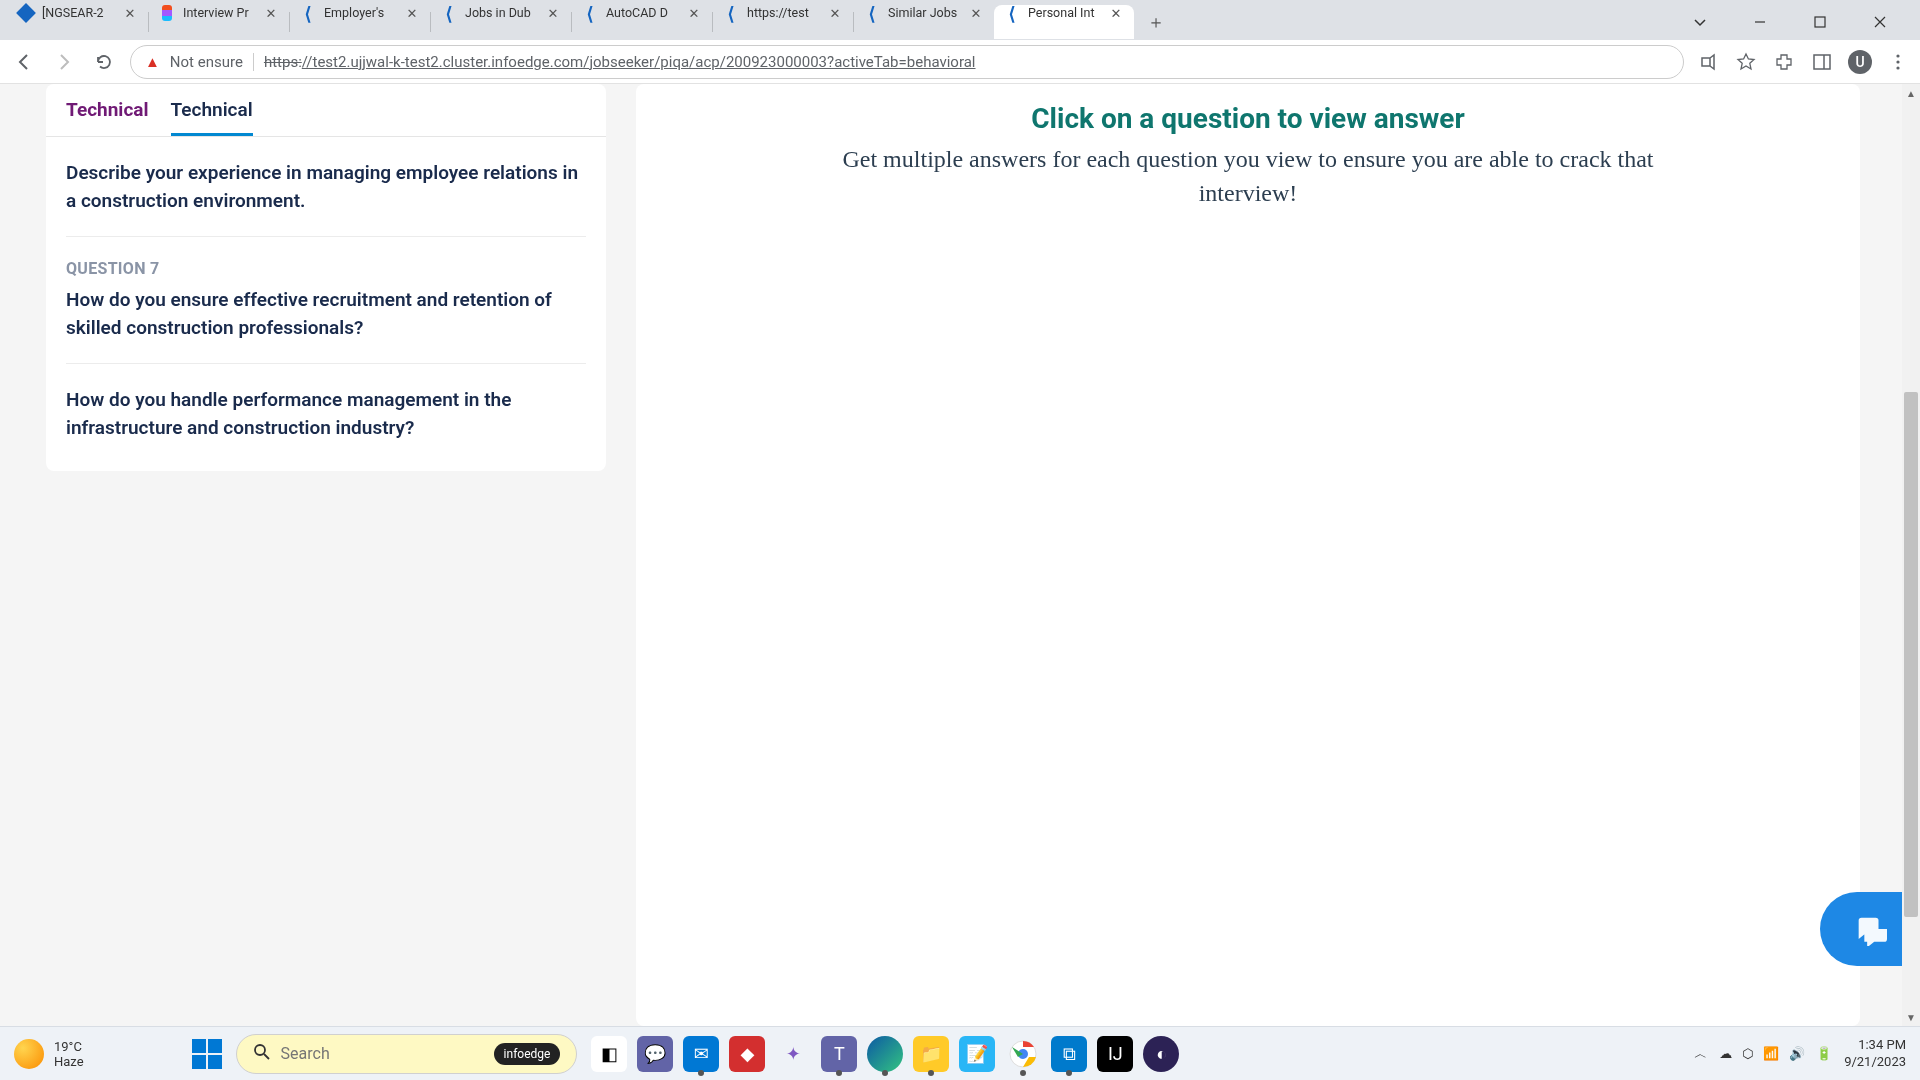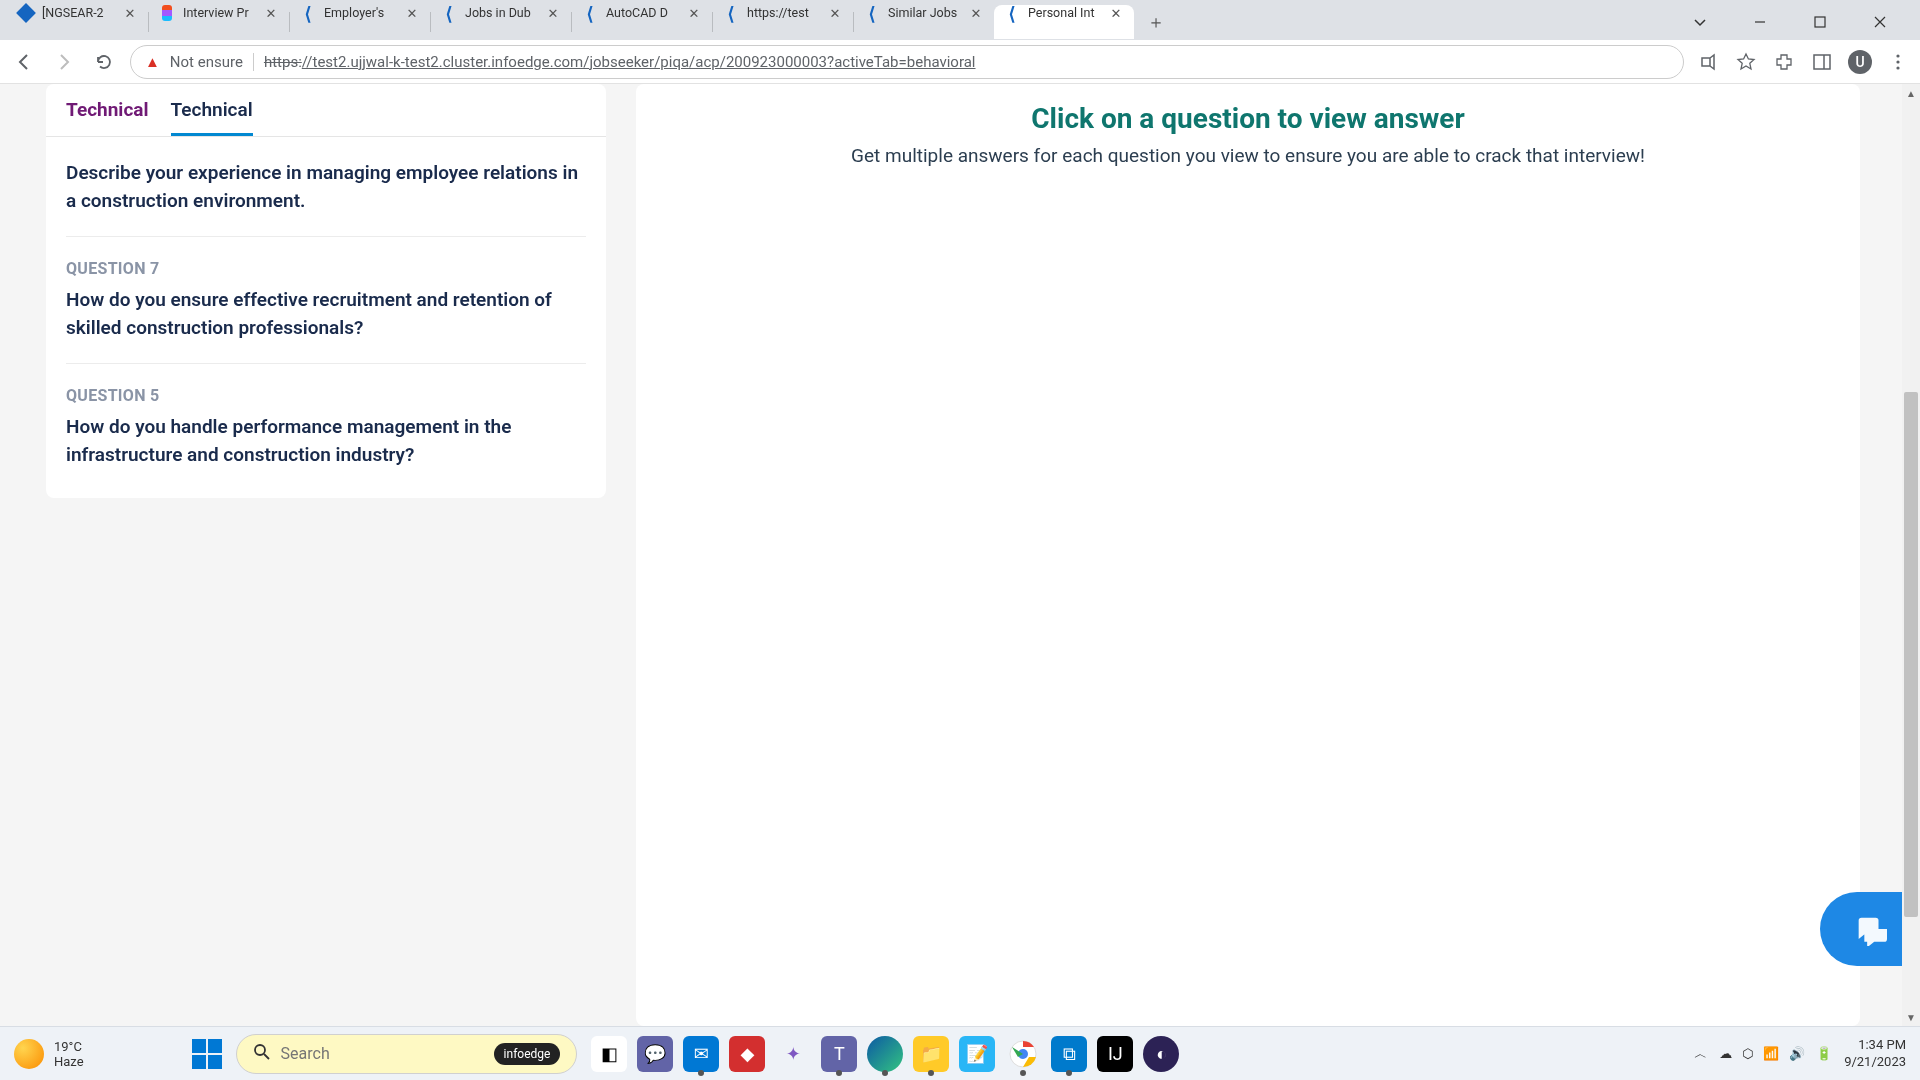--- a/index.html
+++ b/index.html
@@ -40,21 +40,21 @@
 .page-tab { font-size: 19px; padding-bottom: 12px; color: #701a75; cursor: pointer; font-weight: bold; }
 .page-tab.active { color: #1a2b4c; font-weight: 600; border-bottom: 3px solid #0288d1; }
 .question-list { padding: 0 20px; }
 .question-item { padding: 22px 0; border-bottom: 1px solid #ececec; cursor: pointer; }
 .question-item:last-child { border-bottom: none; padding-bottom: 30px; }
 .question-label { font-size: 16px; font-weight: 700; color: #8a94a6; letter-spacing: 0.3px; margin-bottom: 8px; }
 .question-text { font-size: 19px; color: #1a2b4c; font-weight: 600; line-height: 1.45; }
 
 .right-pane { flex: 1; background: #fff; border-radius: 8px; margin-right: 60px; min-height: 695px; padding-top: 18px; text-align: center; }
 .right-title { font-size: 28px; font-weight: 700; color: #0f766e; margin-bottom: 8px; }
-.right-sub { font-size: 19px; color: #2c3e50; max-width: 820px; margin: 8px auto; line-height: 1.4; }
+.right-sub { font-size: 24px; color: #2c3e50; max-width: 820px; margin: 8px auto; line-height: 1.4; font-family: Liberation Serif, serif; }
 
 
 .vscroll { position: absolute; right: 0; top: 0; width: 18px; height: 100%; background: #f1f1f1; }
 .vscroll-up, .vscroll-down { height: 18px; display:flex; align-items:center; justify-content:center; font-size:10px; color:#666; cursor:pointer; }
 .vscroll-track { height: calc(100% - 36px); position: relative; }
 .vscroll-thumb { position: absolute; left: 2px; right: 2px; background: #c1c1c1; border-radius: 2px; top: 32%; height: 58%; cursor:pointer; }
 
 
 .fab { position: absolute; right: 0; bottom: 60px; width: 100px; height: 74px; background: #1e88e5; border-radius: 40px 0 0 40px; display:flex; align-items:center; justify-content:center; cursor:pointer; }
 .fab svg { width: 34px; height: 34px; }
@@ -227,21 +227,20 @@
       </div>
       <div class="question-list">
         <div class="question-item">
           <div class="question-text">Describe your experience in managing employee relations in a construction environment.</div>
         </div>
         <div class="question-item">
           <div class="question-label">QUESTION 7</div>
           <div class="question-text">How do you ensure effective recruitment and retention of skilled construction professionals?</div>
         </div>
         <div class="question-item">
-          <div class="question-label">QUESTION 5</div>
           <div class="question-text">How do you handle performance management in the infrastructure and construction industry?</div>
         </div>
       </div>
     </div>
 
     <div class="right-pane">
       <div class="right-title">Click on a question to view answer</div>
       <div class="right-sub">Get multiple answers for each question you view to ensure you are able to crack that interview!</div>
     </div>
   </div>

